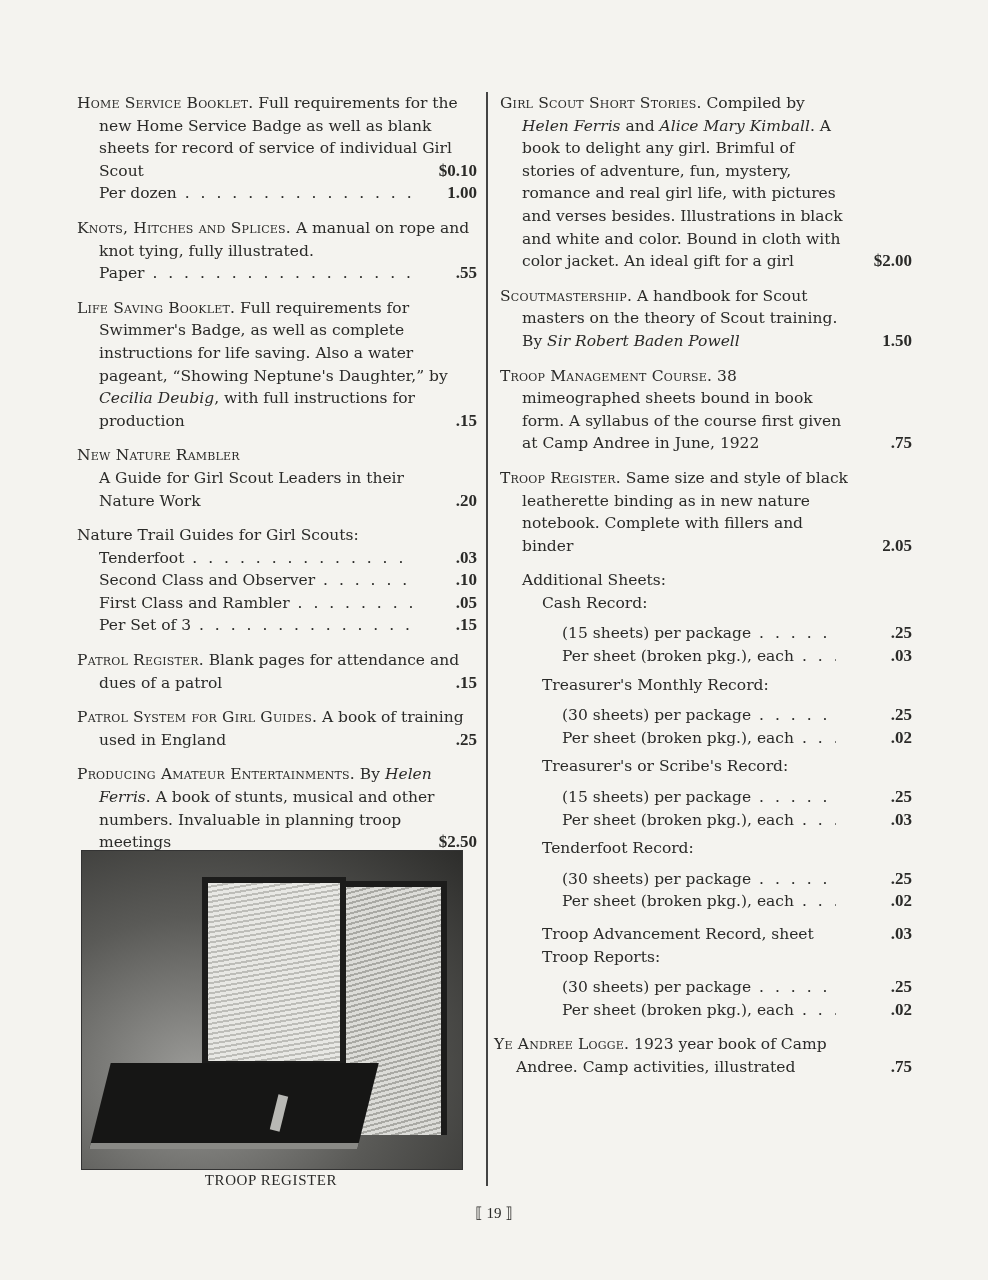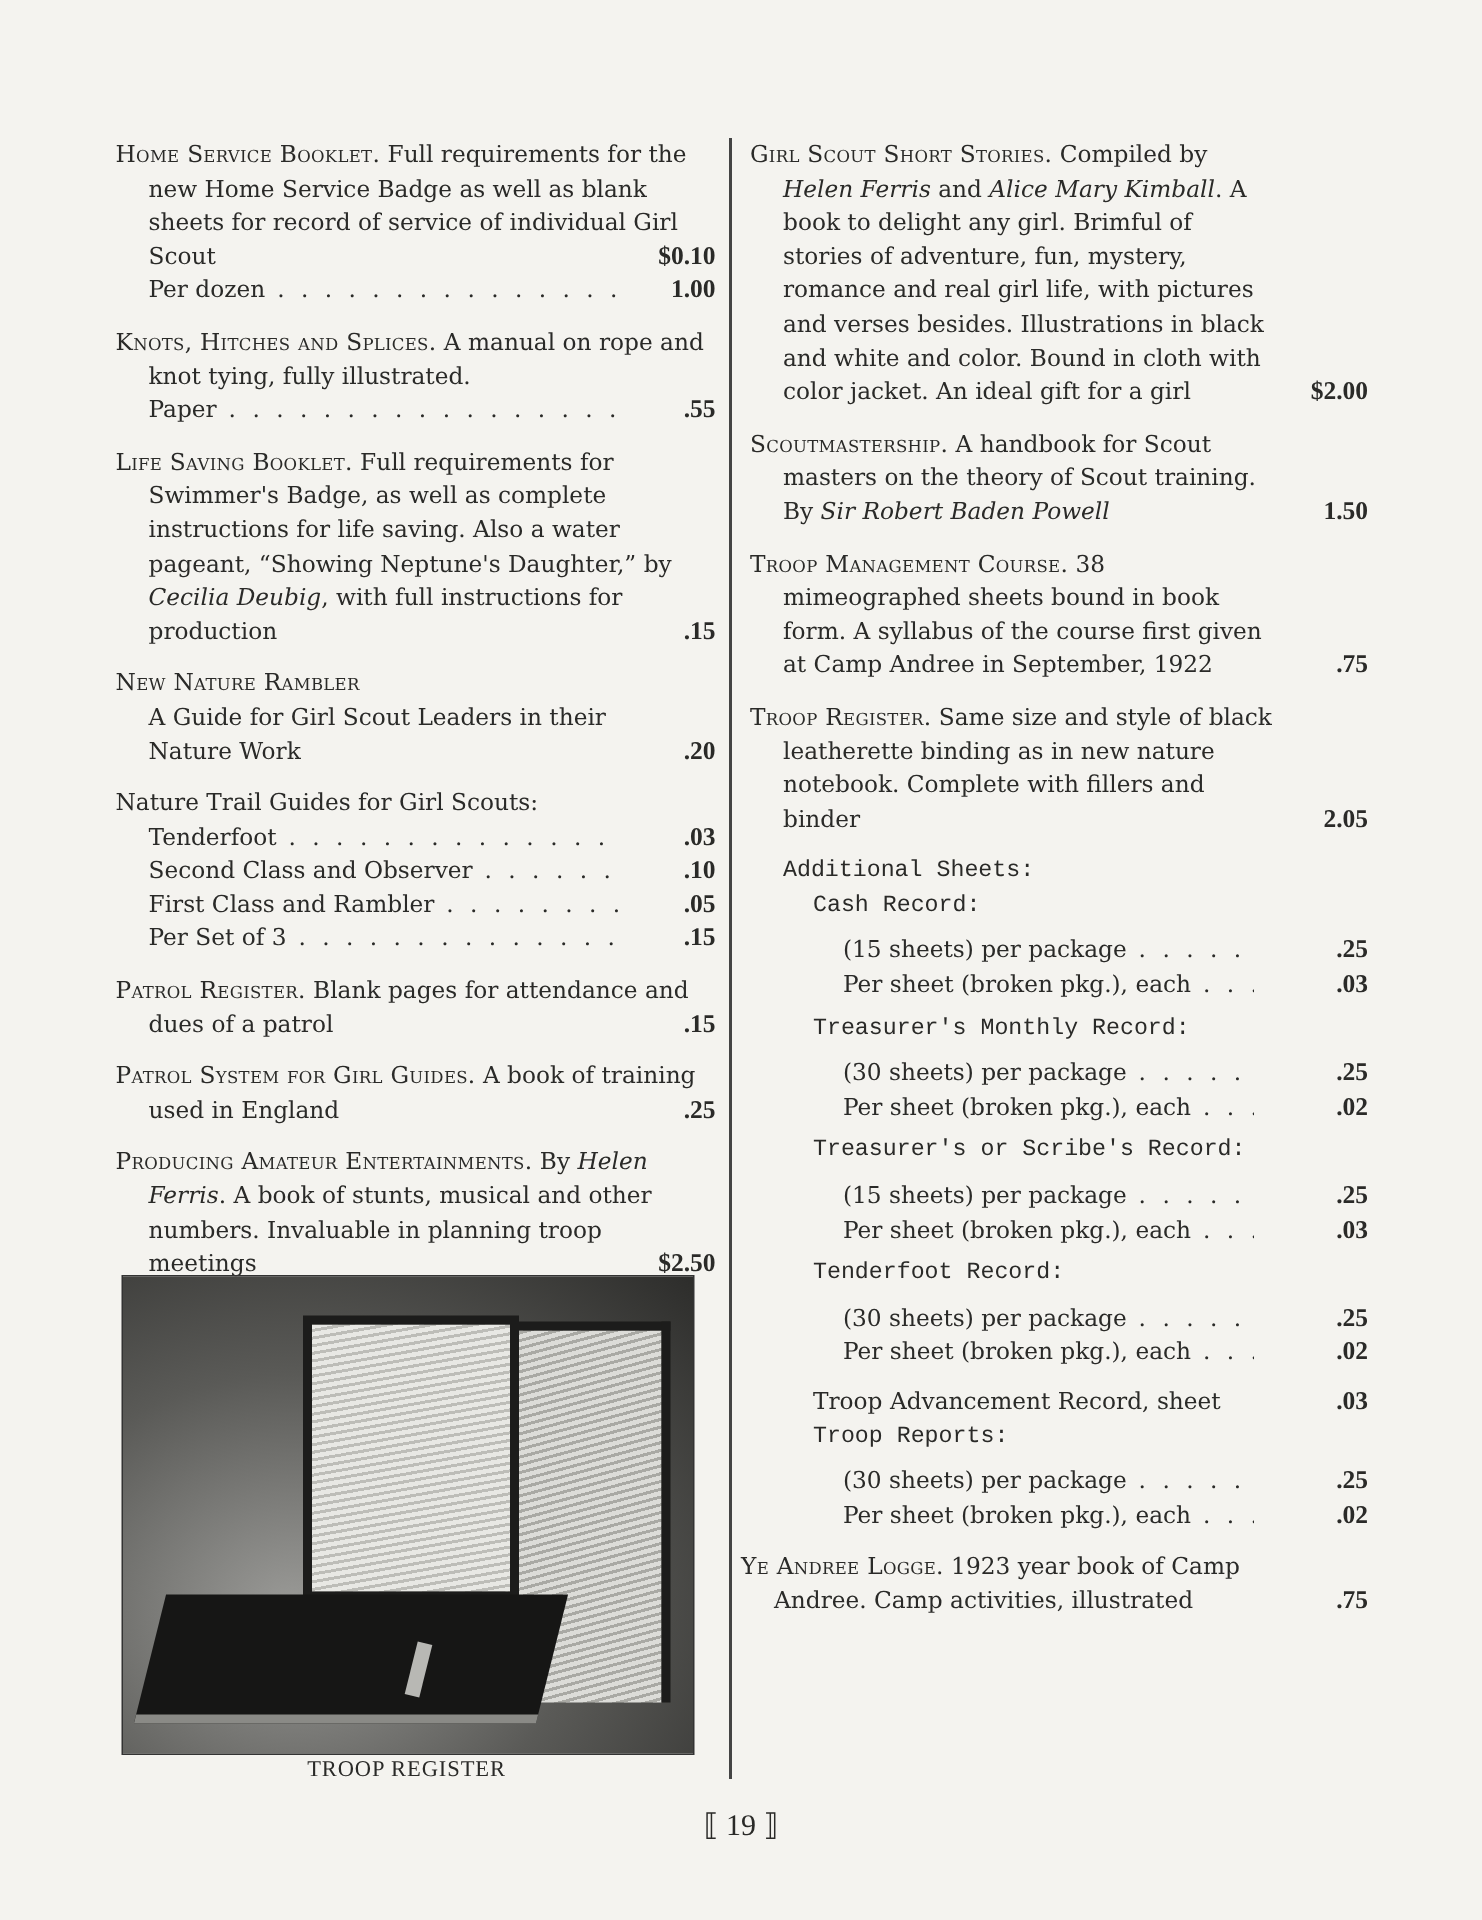--- a/index.html
+++ b/index.html
@@ -35,21 +35,21 @@
       font-family: "Liberation Serif", "DejaVu Serif", serif;
       font-weight: bold; font-size: 17px;
       min-width: 56px; text-align: right; padding-left: 8px;
     }
     .indent1 { padding-left: 22px; }
     .indent2 { padding-left: 42px; }
     .indent3 { padding-left: 62px; gap: 12px; }
     .nodots .lbl::after { content: ""; }
     em { font-style: italic; }
     .sub { margin-bottom: 6px; }
-    .subhead { margin-top: 8px; font-family: Liberation Mono, monospace; }
+    .subhead { margin-top: 8px; }
 
     .photo {
       position: absolute; left: 81px; top: 850px; width: 380px; height: 318px;
       border: 1.5px solid #333;
       background:
         radial-gradient(ellipse at 30% 70%, #9b9b98 0%, #5a5a57 50%, #2d2d2b 100%);
       overflow: hidden;
     }
     .photo .page-open {
       position: absolute; left: 120px; top: 26px; width: 132px; height: 178px;
@@ -71,21 +71,21 @@
       position: absolute; left: 192px; top: 244px; width: 10px; height: 36px;
       background: #b8b8b4; transform: rotate(14deg);
     }
     .caption {
       position: absolute; left: 81px; top: 1172px; width: 380px;
       text-align: center; font-size: 15px; letter-spacing: 0.6px;
       font-family: "Liberation Serif", serif;
     }
     .folio {
       position: absolute; left: 449px; top: 1204px; width: 90px;
-      text-align: center; font-size: 20px;
+      text-align: center; font-size: 15px;
       font-family: "Liberation Serif", serif;
     }
   </style>
 </head>
 <body>
 
 <div class="page">
 
   <div class="col-left">
 
@@ -193,21 +193,21 @@
 
     <div class="entry">
       <p class="hang" style="padding-right:64px"><span class="title">Scoutmastership.</span><span> A handbook for Scout masters on the theory of Scout training. By </span><em>Sir Robert Baden Powell</em></p>
       <div class="line nodots" style="margin-top:-22.6px">
         <span class="lbl"></span>
           <span class="price">1.50</span>
       </div>
     </div>
 
     <div class="entry">
-      <p class="hang" style="padding-right:64px"><span class="title">Troop Management Course.</span><span> 38 mimeographed sheets bound in book form. A syllabus of the course first given at Camp Andree in September, 1922</span></p>
+      <p class="hang" style="padding-right:64px"><span class="title">Troop Management Course.</span><span> 38 mimeographed sheets bound in book form. A syllabus of the course first given at Camp Andree in June, 1922</span></p>
       <div class="line nodots" style="margin-top:-22.6px">
         <span class="lbl"></span>
           <span class="price">.75</span>
       </div>
     </div>
 
     <div class="entry">
       <p class="hang" style="padding-right:64px"><span class="title">Troop Register.</span><span> Same size and style of black leatherette binding as in new nature notebook. Complete with fillers and binder</span></p>
       <div class="line nodots" style="margin-top:-22.6px">
         <span class="lbl"></span>

